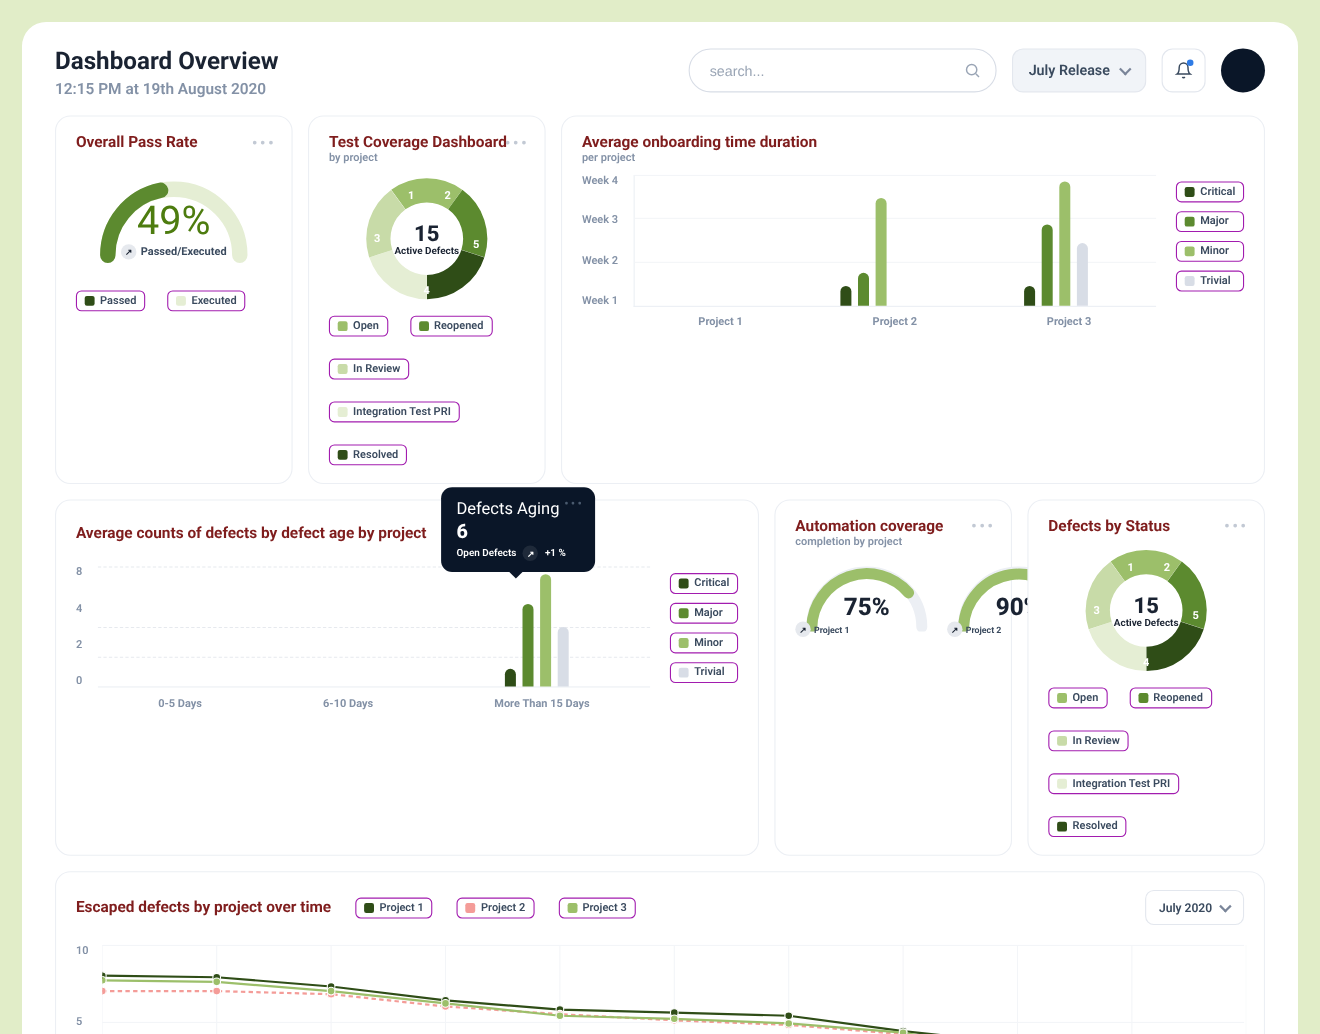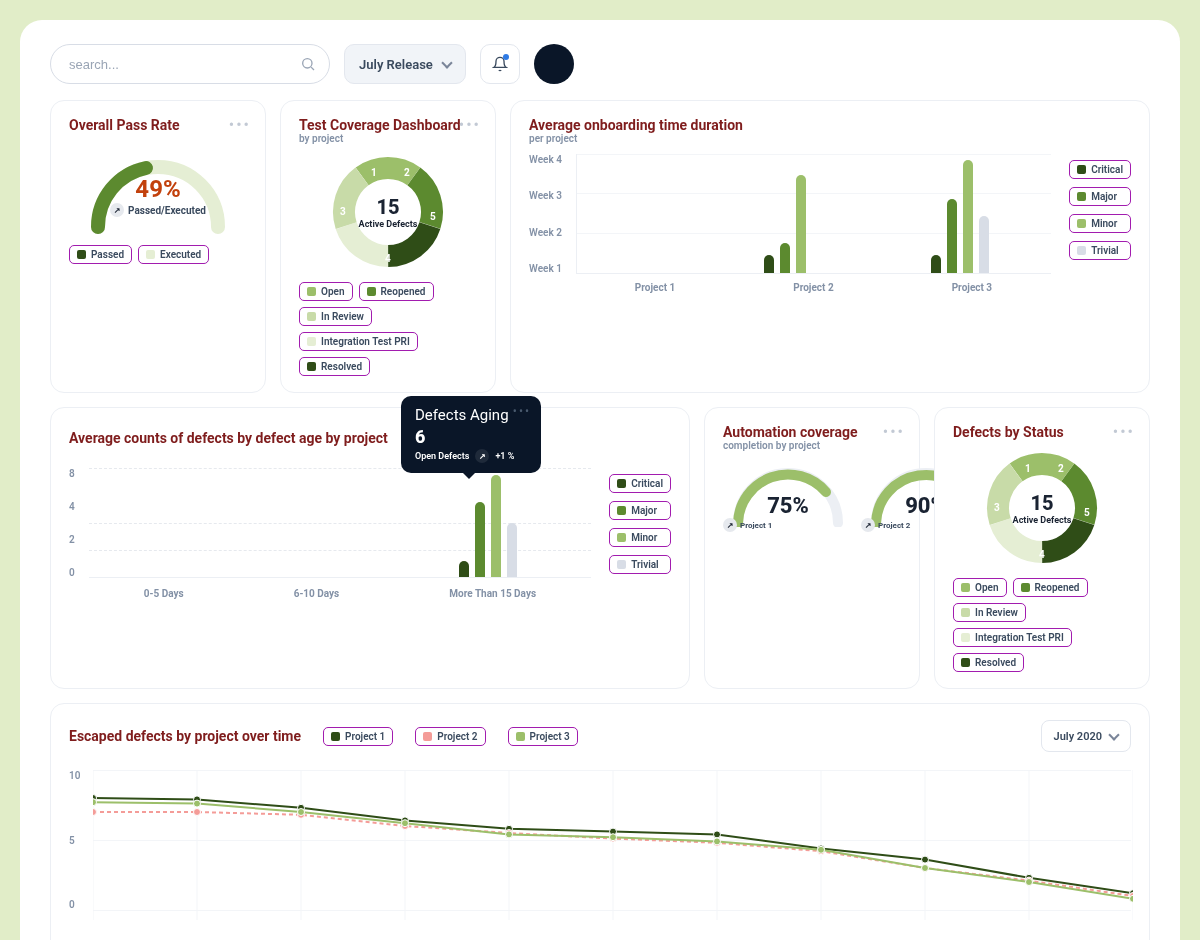--- a/index.html
+++ b/index.html
@@ -30,26 +30,26 @@
 .c-onboard { flex: 1; }
 
 
 .c-defectage { flex: 1; }
 .c-auto { width: 216px; }
 .c-defstat { width: 216px; }
 
 
 .c-escaped { width: 100%; }
 
-.legend { display: flex; flex-wrap: wrap; gap: 6px; margin-top: 10px; }
+.legend { display: flex; flex-wrap: wrap; gap: 20px; margin-top: 10px; }
 .legend-item { display: flex; align-items: center; gap: 5px; border: 1px solid #a21caf; border-radius: 5px; padding: 3px 7px; font-size: 10px; font-weight: 600; color: #3a4a5e; }
 .sw { width: 9px; height: 9px; border-radius: 2px; }
 
 .gauge-wrap { display: flex; flex-direction: column; align-items: center; margin-top: 12px; }
-.big-pct { font-size: 24px; font-weight: 700; color: #c2410c; }
+.big-pct { font-size: 36px; font-weight: 400; color: #4d7c0f; }
 .gauge-sub { font-size: 10px; font-weight: 700; color: #3a4a5e; display: flex; align-items: center; gap: 4px; }
 .rndicon { width: 14px; height: 14px; border-radius: 50%; background: #e6e9ee; display: inline-flex; align-items: center; justify-content: center; font-size: 8px; color: #1a2332; }
 
 .donut-wrap { position: relative; display: flex; align-items: center; justify-content: center; margin-top: 8px; }
 .donut-center { position: absolute; text-align: center; }
 .donut-center .n { font-size: 20px; font-weight: 800; }
 .donut-center .l { font-size: 9px; font-weight: 700; color: #1a2332; }
 
 .bars-area { display: flex; margin-top: 10px; }
 .onb-y { display: flex; flex-direction: column; justify-content: space-between; height: 120px; font-size: 10px; color: #8391a6; font-weight: 600; margin-right: 14px; }
@@ -85,20 +85,24 @@
 .line-grid { position: absolute; left: 0; right: 0; border-top: 1px solid #f3f5f8; }
 svg.linechart { position: absolute; left: 0; top: 0; }
 .chev { display: inline-block; width: 8px; height: 8px; border-right: 2px solid #7a8599; border-bottom: 2px solid #7a8599; transform: rotate(45deg); margin-top: -3px; }
 </style>
 </head>
 <body>
 
 <div class="app">
 
   <div class="header">
+    <div class="header-left">
+      <h1>Dashboard Overview</h1>
+      <p>12:15 PM at 19th August 2020</p>
+    </div>
     <div class="header-right">
       <div class="search">
         <input type="text" placeholder="search..." style="">
         <span class="search-icon">
           <svg width="16" height="16" viewBox="0 0 24 24" fill="none" stroke="currentColor" stroke-width="2">
               <circle cx="11" cy="11" r="7"></circle>
               <line x1="21" y1="21" x2="16.65" y2="16.65"></line>
             </svg>
         </span>
       </div>

